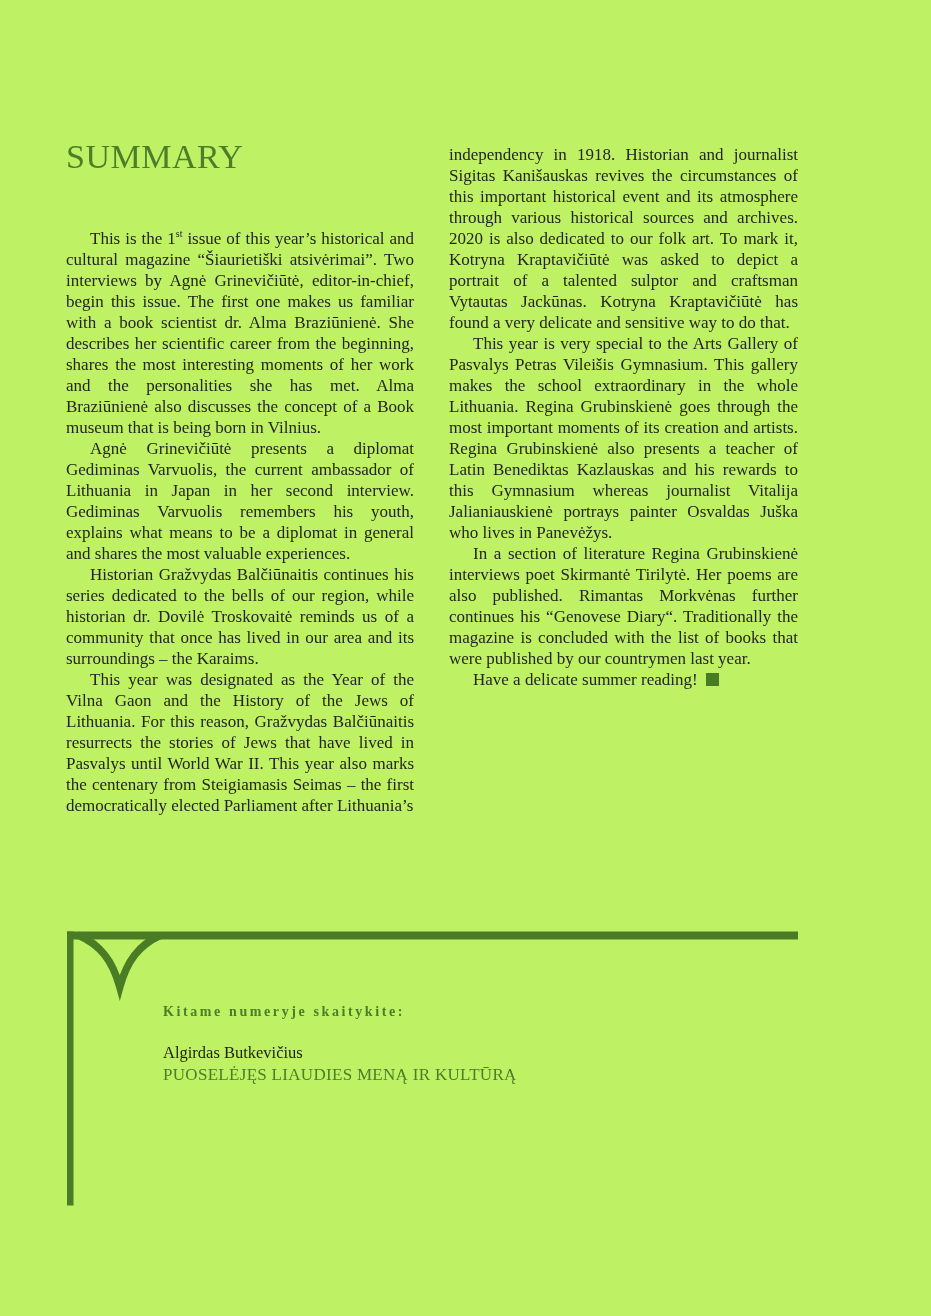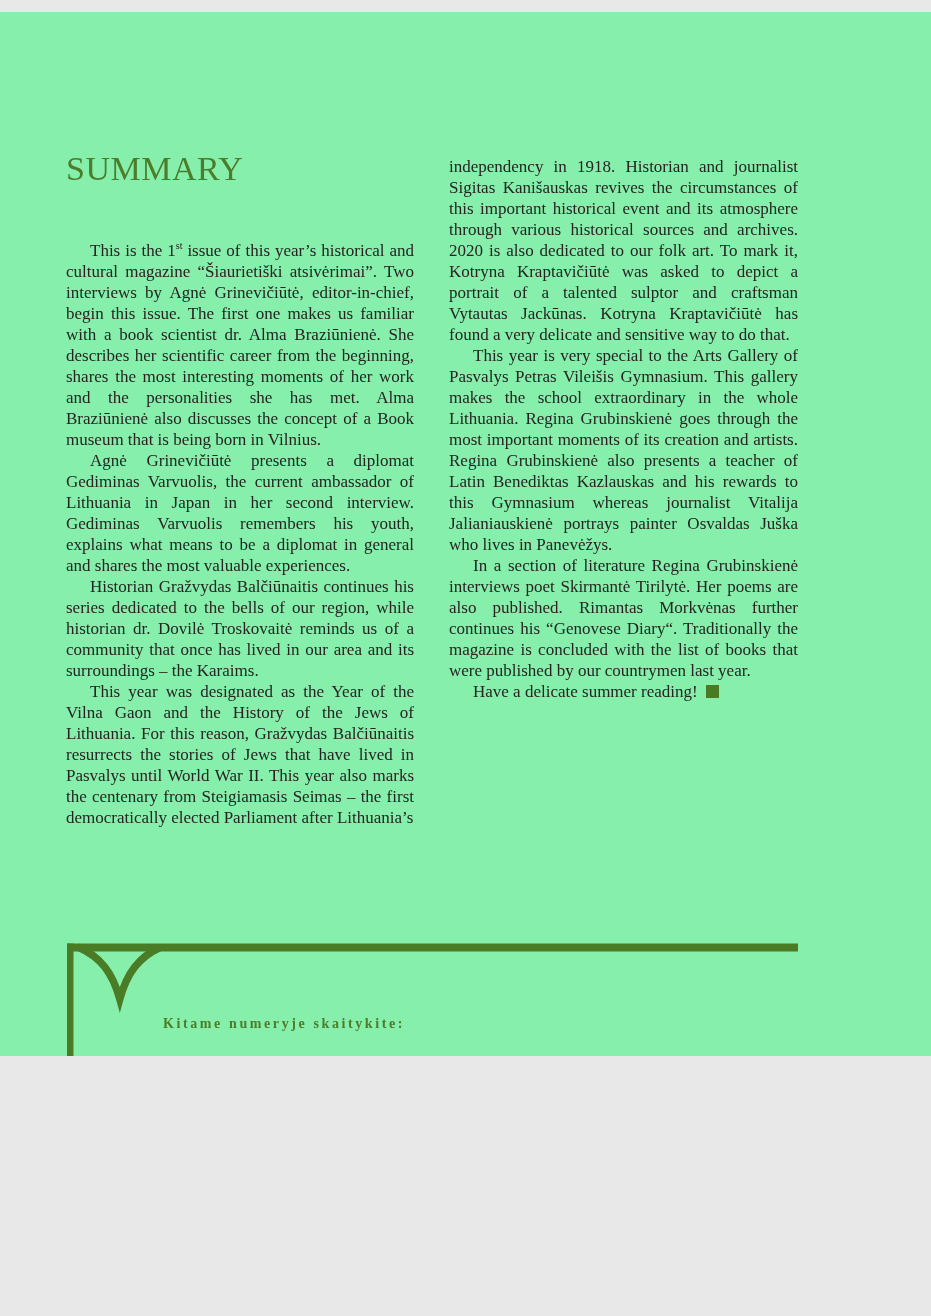--- a/index.html
+++ b/index.html
@@ -1,21 +1,21 @@
 <!DOCTYPE html>
 <html lang="en" style="--color-green_text: #4b7d2a; --color-green_deep: #487b22; --color-body_text: #262421;"><head>
 <meta charset="utf-8">
 <style>
   html, body { margin: 0; padding: 0; background: #e8e8e8; }
   .page {
     position: relative;
     width: 931px;
-    height: 1044px;
-    margin: 12px auto;
-    background: #86efac;
+    height: 1316px;
+    margin: 0 auto;
+    background: #bef264;
     font-family: "Liberation Serif", "DejaVu Serif", serif;
     color: var(--color-body_text, #262421);
     overflow: hidden;
   }
   .page-title {
     position: absolute;
     left: 66px;
     top: 138px;
     margin: 0;
     font-size: 34px;
@@ -95,16 +95,20 @@
 
     <rect x="67" y="931.5" width="731" height="8" fill="#4a7c26"></rect>
 
     <rect x="67" y="931.5" width="6.5" height="274" fill="#4a7c26"></rect>
 
     <path d="M 78 935 C 101 945 112.5 961 119.8 987 C 127 961 139 945 160 935.5" fill="none" stroke="#4a7c26" stroke-width="7.5" stroke-linejoin="miter" stroke-miterlimit="12" stroke-linecap="butt"></path>
   </svg>
 
   <p class="next-issue-heading">Kitame numeryje skaitykite:</p>
 
+  <div class="next-item next-item-1">
+    <p class="author">Algirdas Butkevičius</p>
+    <p class="item-title">PUOSELĖJĘS LIAUDIES MENĄ IR KULTŪRĄ</p>
+  </div>
 
 
 
 </div>
 
 </body></html>

